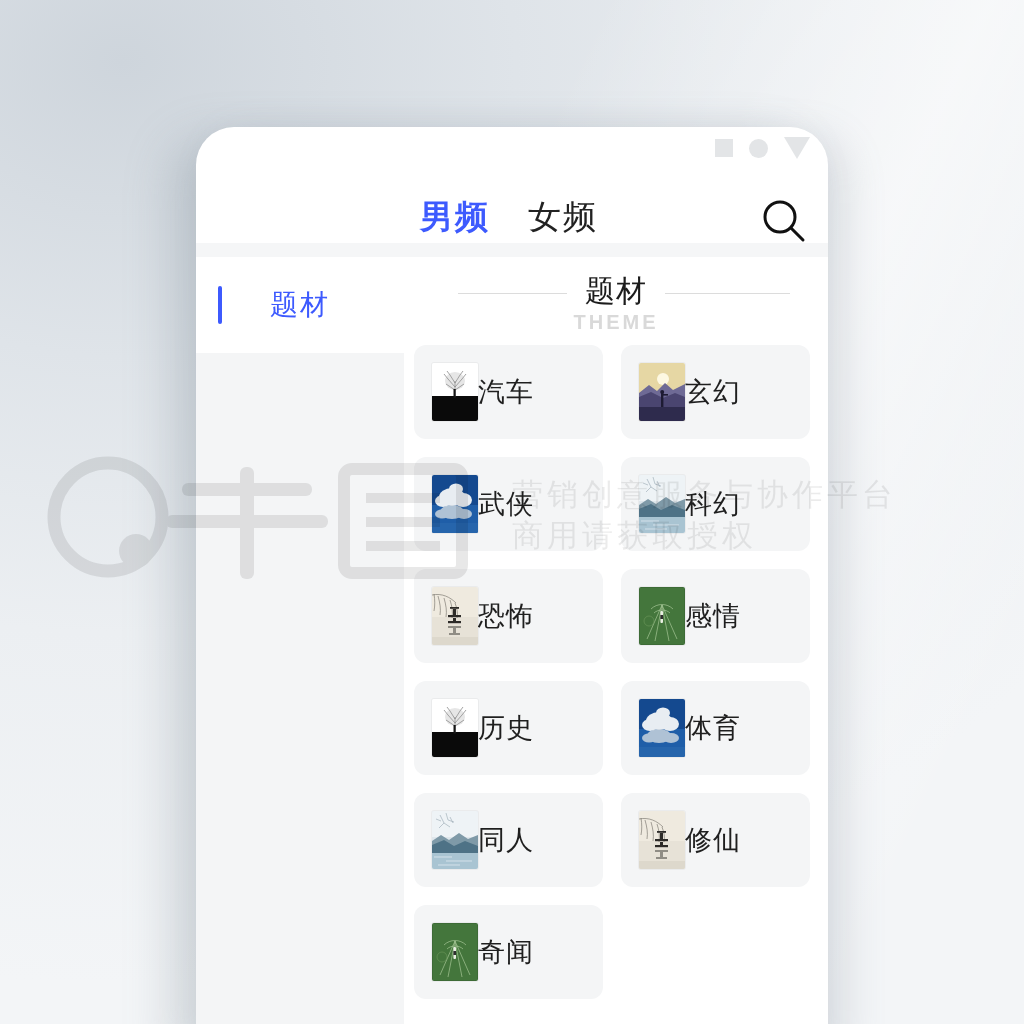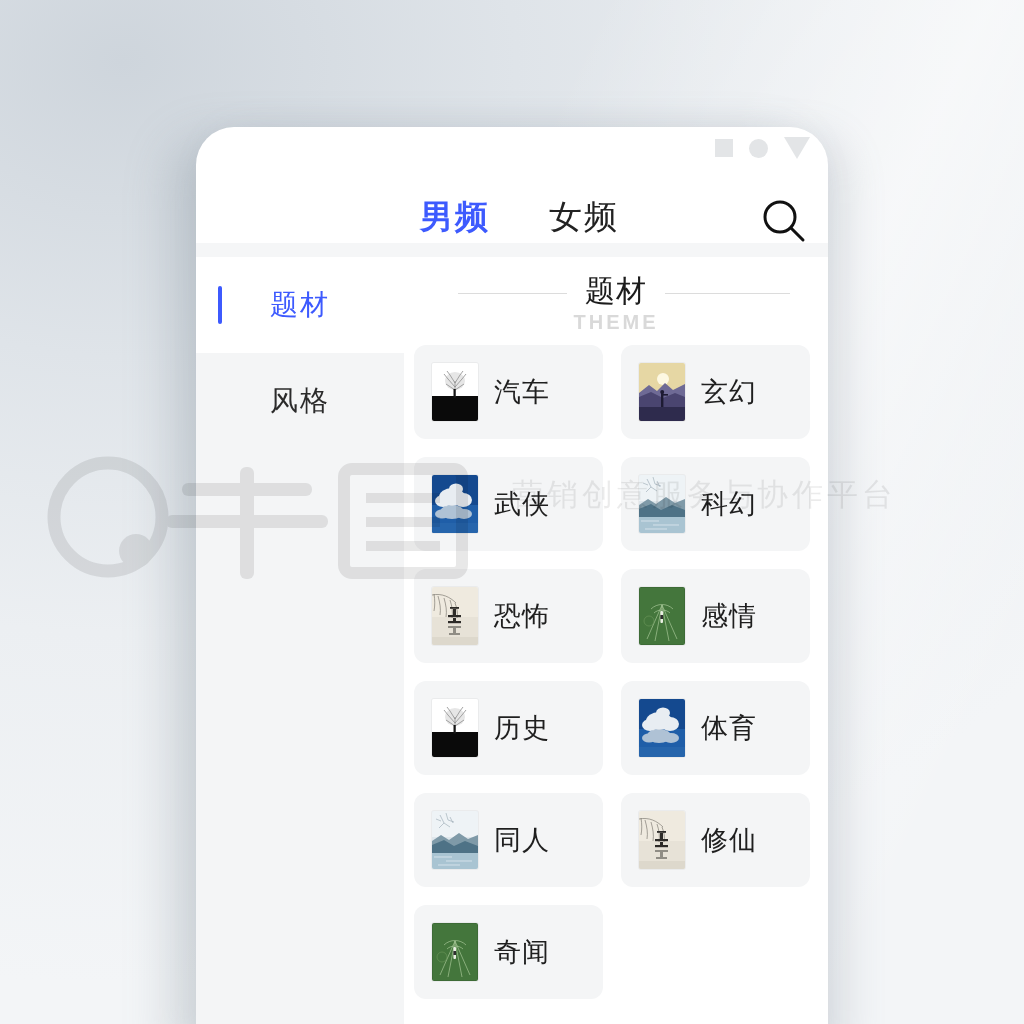--- a/index.html
+++ b/index.html
@@ -45,21 +45,21 @@
     position:absolute;left:0;top:46px;width:632px;height:110px;
     display:flex;align-items:center;
   }
   .tab{
     position:absolute;top:22px;
     font-size:33px;letter-spacing:2px;line-height:44px;
     color:#222;cursor:pointer;
   }
   .tab.active{color:#3d5afe;font-weight:bold;}
   #tab-0{left:224px;}
-  #tab-1{left:353px;}
+  #tab-1{left:332px;}
   #tab-underline{
     position:absolute;left:236px;top:106px;width:44px;height:4px;border-radius:2px;background:#3d5afe;
   }
   #search-icon{
     position:absolute;right:18px;top:22px;width:52px;height:52px;cursor:pointer;
   }
 
   #top-divider{
     position:absolute;left:0;top:116px;width:632px;height:14px;background:#f5f6f7;
   }
@@ -109,21 +109,21 @@
     height:94px;border-radius:12px;background:#f4f5f6;
     display:flex;align-items:center;cursor:pointer;
   }
   .thumb{
     width:46px;height:58px;margin-left:18px;flex:0 0 auto;
     border-radius:2px;overflow:hidden;position:relative;
     box-shadow:0 0 0 1px rgba(0,0,0,.04);
   }
   .thumb svg{display:block;width:46px;height:58px;}
   .cat-label{
-    margin-left:16px;font-size:27px;color:#1f1f1f;letter-spacing:1px;white-space:nowrap;
+    font-size:27px;color:#1f1f1f;letter-spacing:1px;white-space:nowrap;
   }
 
   
   #watermark{
     position:absolute;left:0;top:0;width:1024px;height:1024px;pointer-events:none;
   }
   #wm-logo{position:absolute;left:44px;top:455px;opacity:.085;}
   #wm-l1{
     position:absolute;left:512px;top:474px;
     font-size:31px;letter-spacing:4px;color:#000;opacity:.075;white-space:nowrap;
@@ -159,23 +159,20 @@
     </div>
   </div>
   <div id="top-divider"></div>
 
   <div id="content">
 
     <div id="sidebar">
       <div class="side-item active">
         <div class="side-bar"></div>
         <span>题材</span>
-      </div>
-      <div class="side-item">
-        <span>风格</span>
       </div>
     </div>
 
     <div id="panel">
       <div id="panel-head">
         <div id="panel-rule"></div>
         <div id="panel-title"><span>题材</span></div>
         <div id="panel-sub">THEME</div>
       </div>
 
@@ -429,13 +426,14 @@
     <g fill="none" stroke="#000" stroke-width="12">
       <rect x="300" y="14" width="118" height="104" rx="8"></rect>
     </g>
     <g fill="#000">
       <rect x="322" y="38" width="74" height="10"></rect>
       <rect x="322" y="62" width="74" height="10"></rect>
       <rect x="322" y="86" width="74" height="10"></rect>
     </g>
   </svg>
   <div id="wm-l1">营销创意服务与协作平台</div>
+  <div id="wm-l2">商用请获取授权</div>
 </div>
 
 </body></html>

